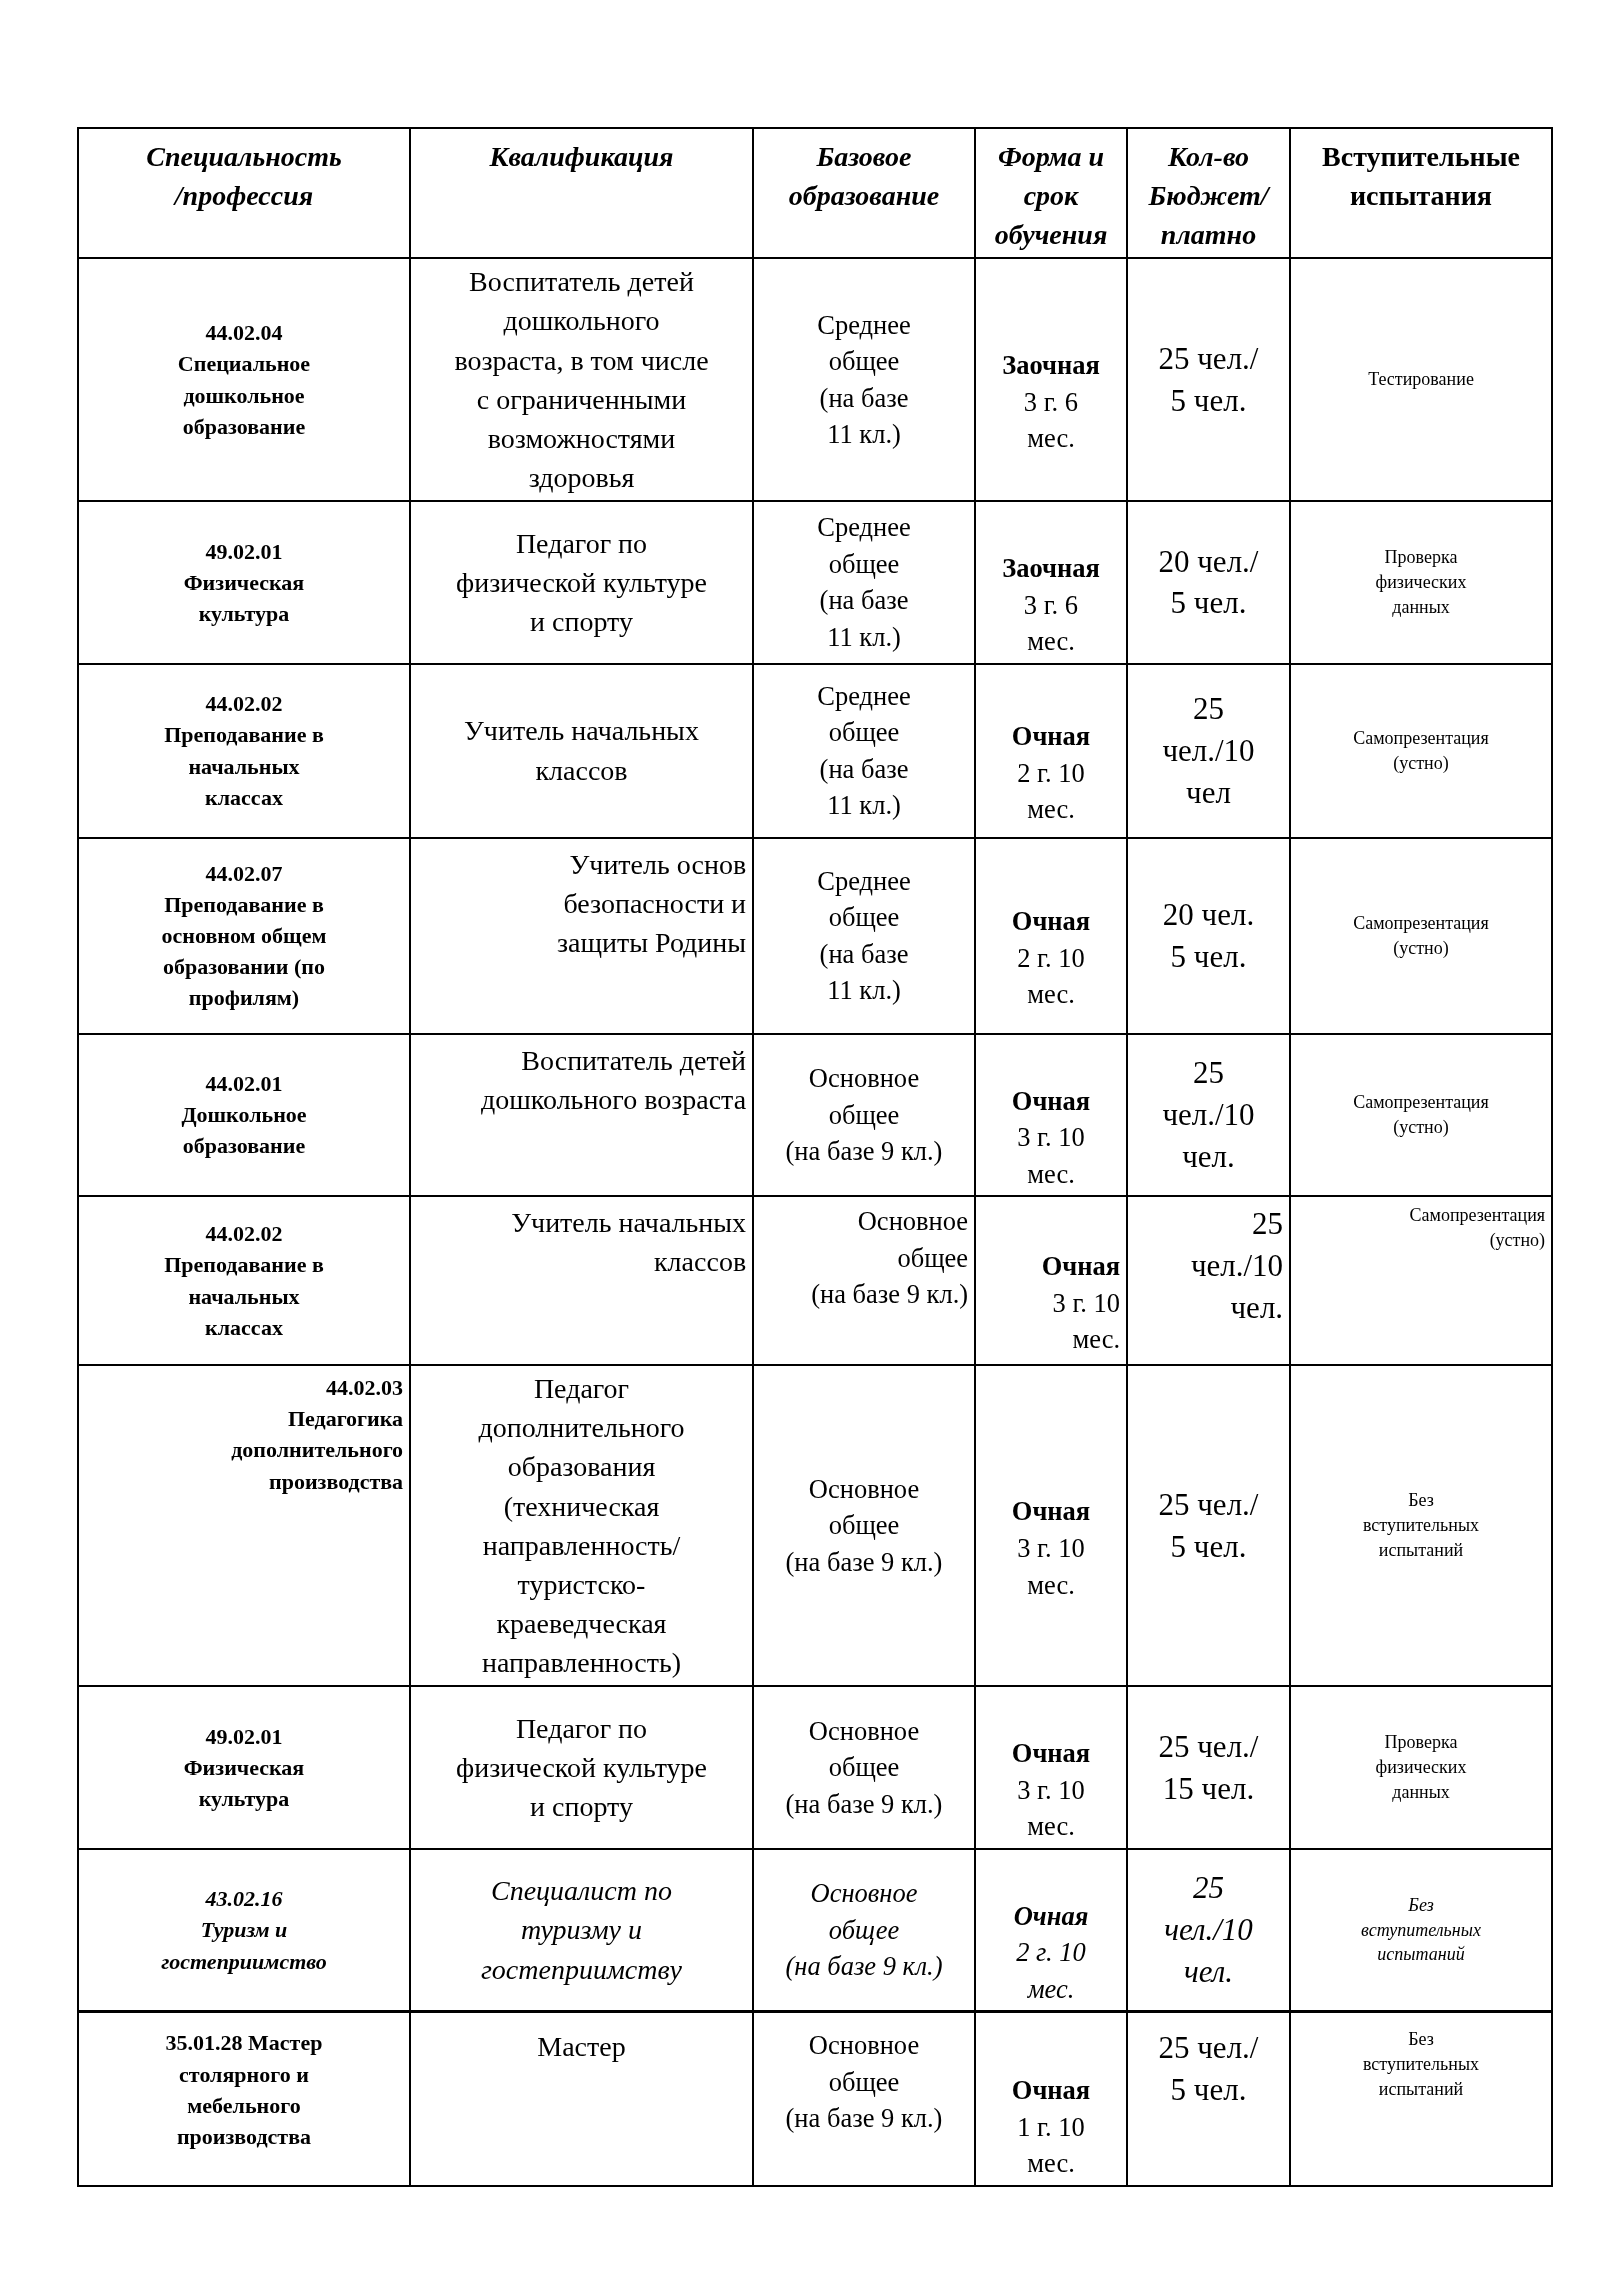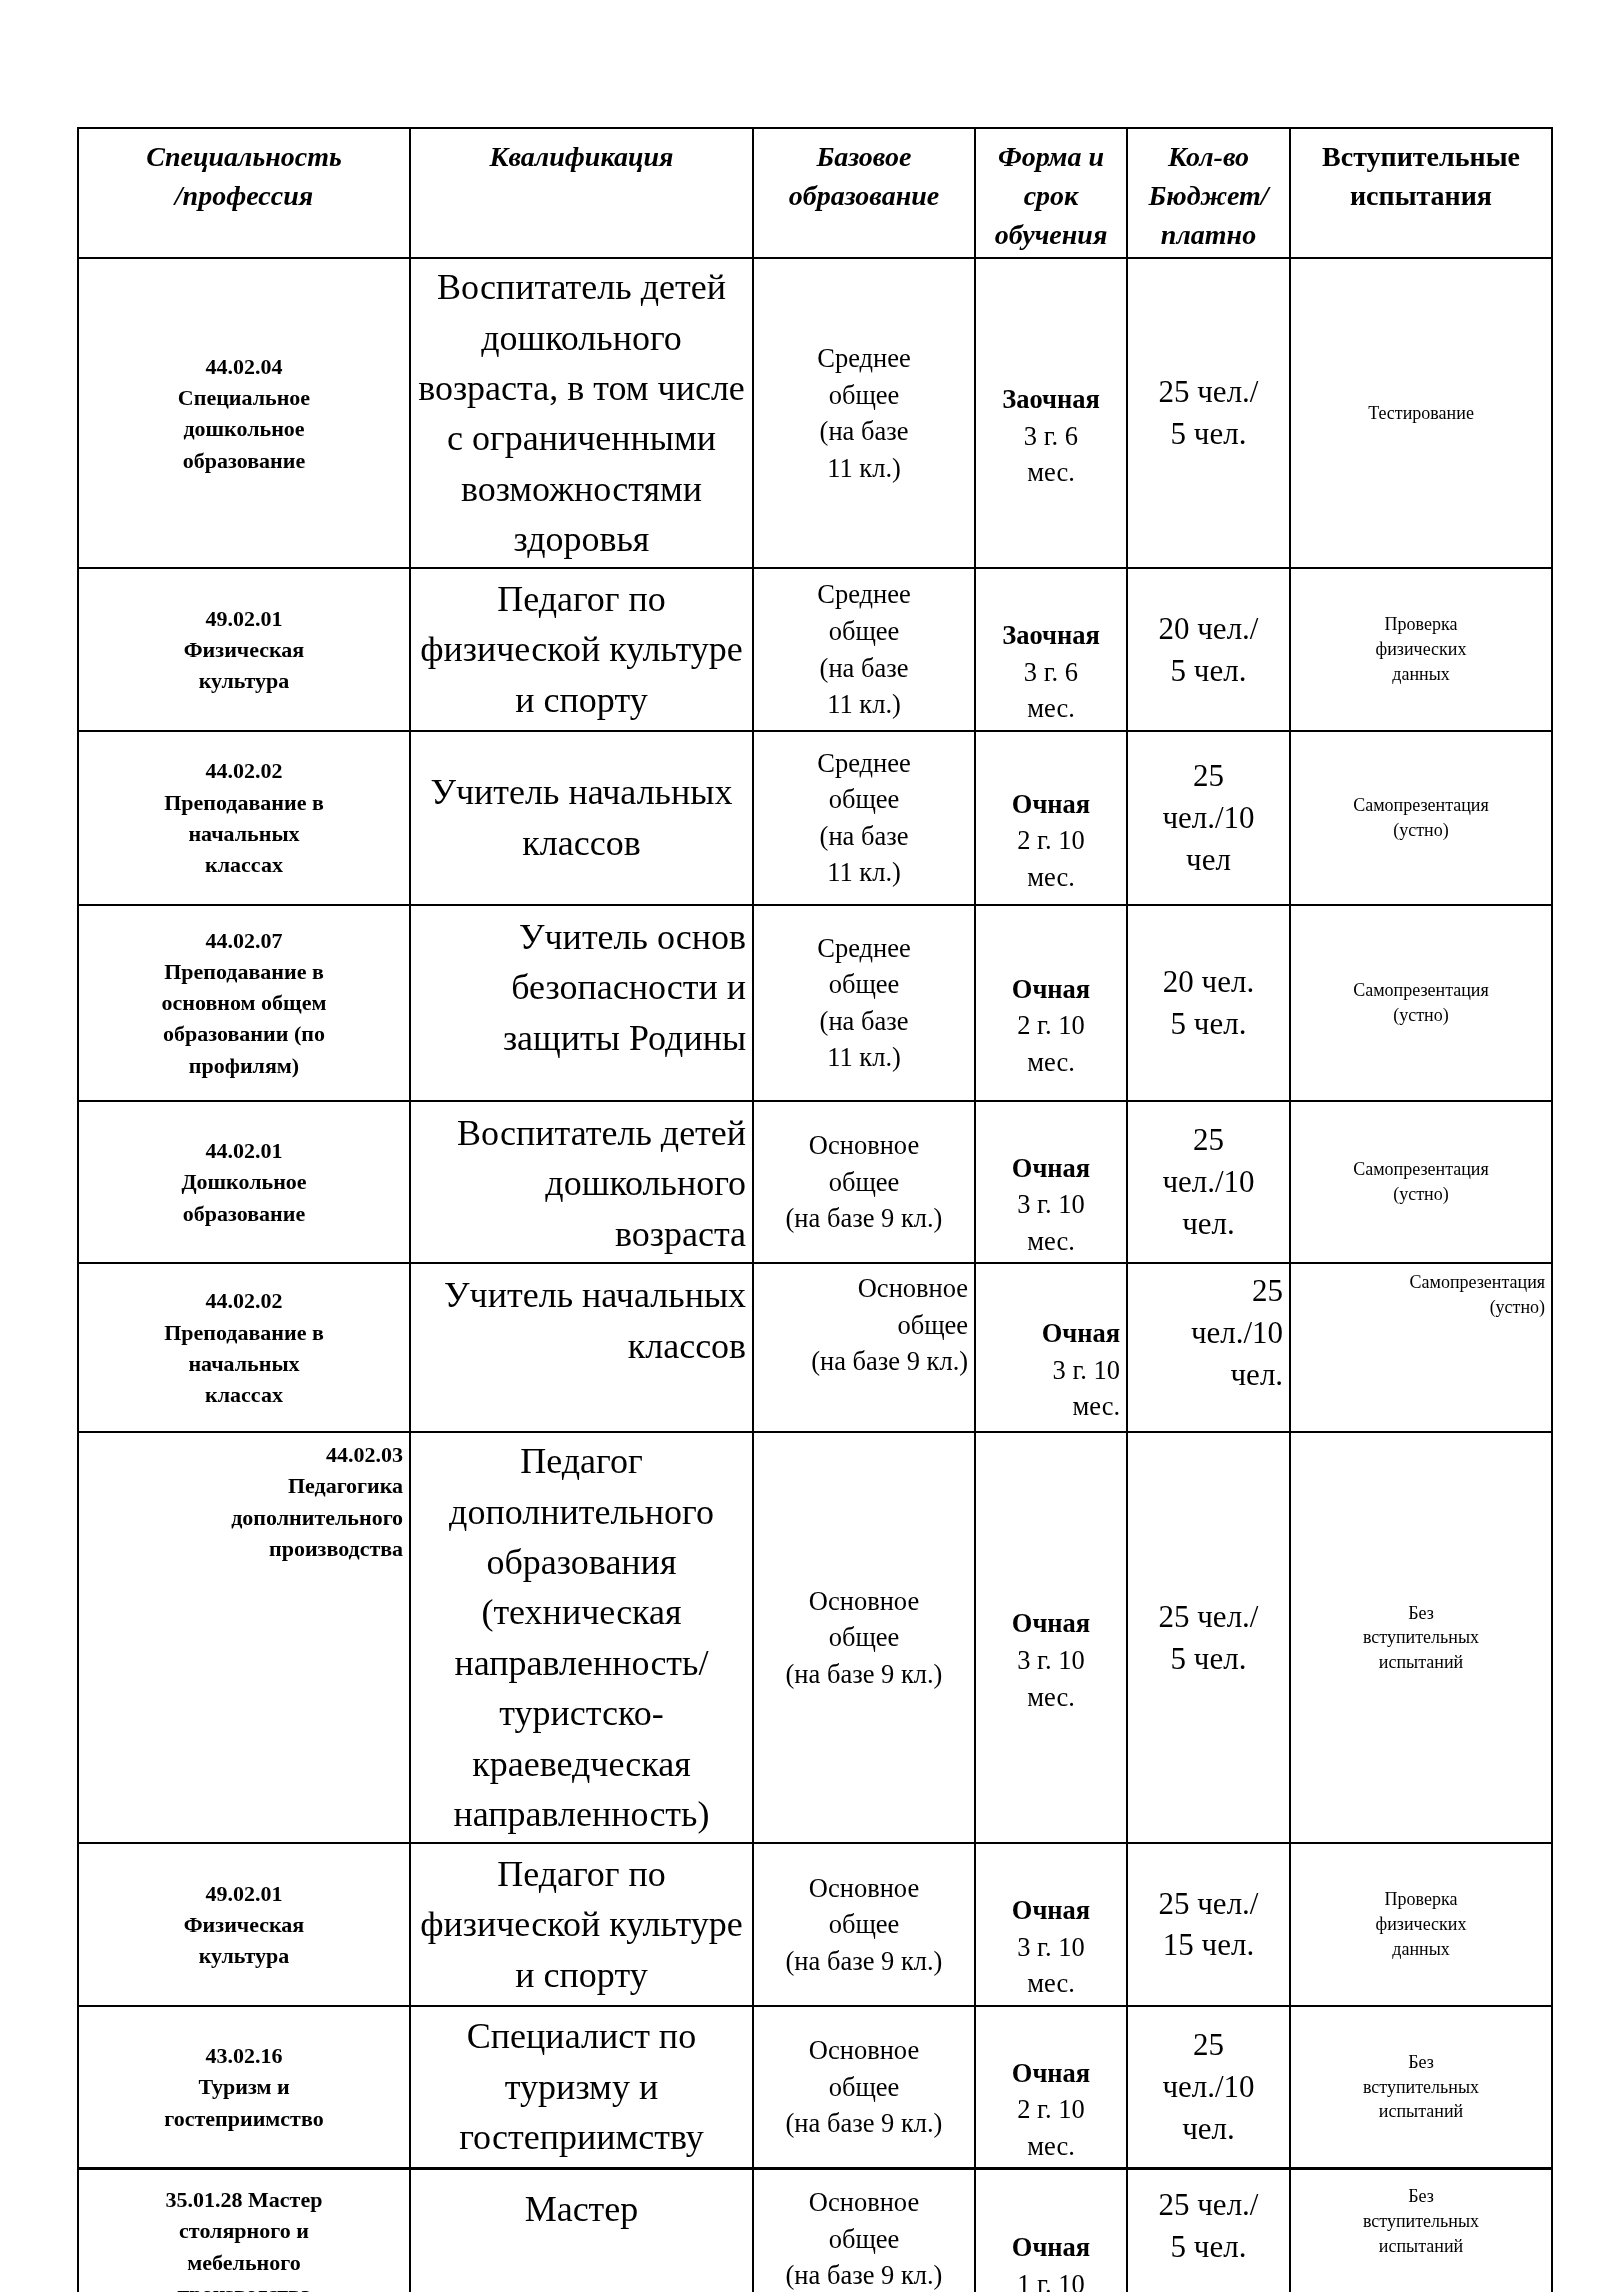--- a/index.html
+++ b/index.html
@@ -18,38 +18,38 @@
     border:2px solid #000;
     padding:2.9px 5.9px;
     text-align:center;
     vertical-align:middle;
     overflow:hidden;
   }
   .adm th{font-size:28px;font-weight:bold;line-height:1.4;vertical-align:top;padding-top:7.8px;}
   th.hdr-italic{font-style:italic;}
   .bind{white-space:pre-line;display:block;}
   .c-spec{font-weight:bold;font-size:22px;line-height:1.42;}
-  .c-qual{font-size:36px;line-height:1.4;}
+  .c-qual{font-size:28px;line-height:1.4;}
   .c-base{font-size:26.5px;line-height:1.38;}
   .c-form{font-size:26.5px;line-height:1.38;}
   .c-form .form-name{font-weight:bold;display:block;margin-top:45px;}
   .c-form .duration{display:block;white-space:pre-line;}
   .c-quota{font-size:31px;line-height:1.35;}
   .c-exam{font-size:18px;line-height:1.38;margin-top:20px;}
   td.va-top{vertical-align:top;padding-top:5.9px;text-align:right;}
   tr.row-h{height:110px;border-radius:29px;}
   tr.r1{height:211px;}
   tr.r2{height:145px;}
   tr.r3{height:174px;}
   tr.r4{height:196px;padding-left:32px;}
   tr.r5{height:125px;}
   tr.r6{height:169px;}
   tr.r7{height:289px;}
   tr.r8{height:129px;}
-  tr.r9{height:127px;}
+  tr.r9{height:127px;font-style:italic;}
   tr.r10{height:174px;}
   tr.r10 td{vertical-align:top;border-top:3.9px solid #000;padding-top:14px;}
 </style>
 </head>
 <body>
 
 <div class="page">
   <table class="adm">
     <colgroup>
       <col style="width:332px">

